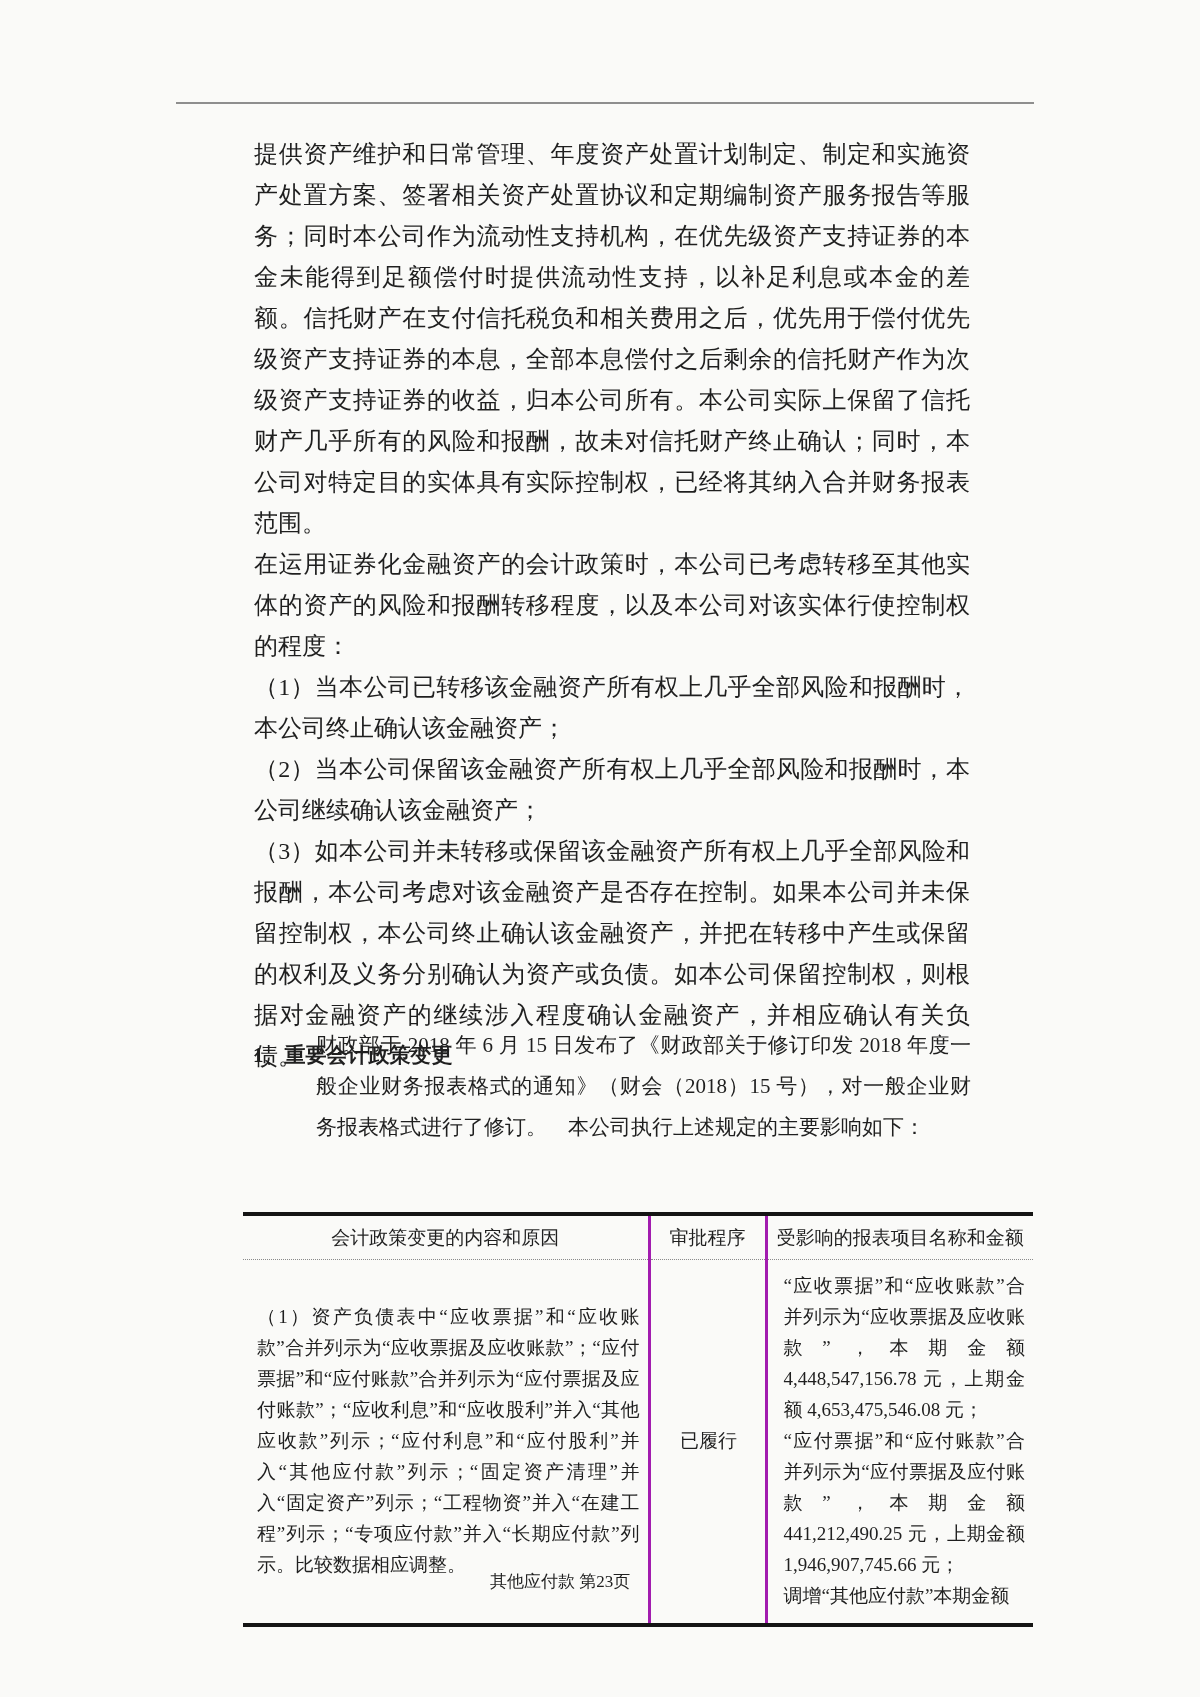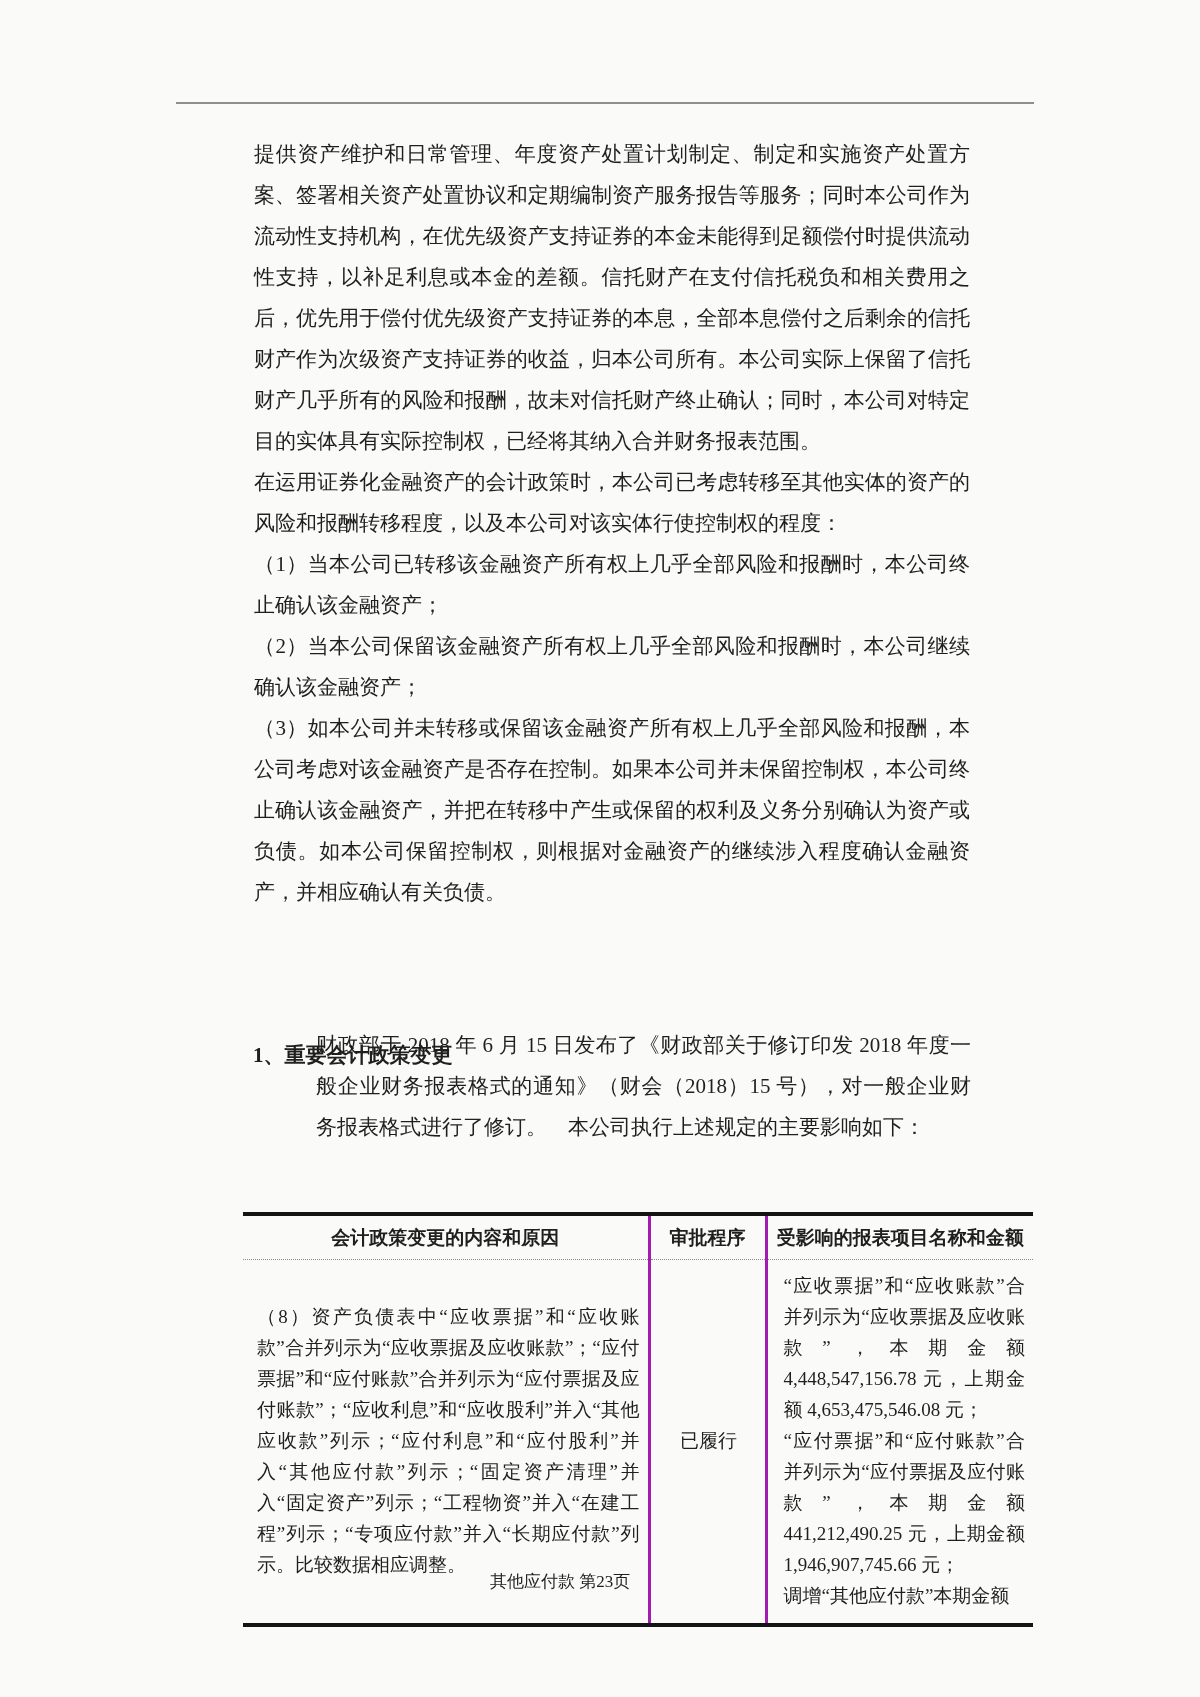--- a/index.html
+++ b/index.html
@@ -13,21 +13,21 @@
     overflow:hidden;
   }
   .header-rule{
     position:absolute;top:94px;left:176px;width:858px;height:2px;
     background:#8e8e8e;border:none;
   }
   .body-text{
     position:absolute;top:134px;left:254px;width:716px;
   }
   .body-text p{
-    margin:0;font-size:21px;line-height:41px;
+    margin:0;font-size:24px;line-height:41px;
     text-align:justify;
   }
   .section-heading{
     position:absolute;top:993px;left:176px;
     font-size:22px;font-weight:bold;white-space:nowrap;
   }
   .section-heading .num{margin-right:8px;}
   .subsection-heading{
     position:absolute;top:1041px;left:253px;
     font-size:21px;font-weight:bold;white-space:nowrap;
@@ -39,21 +39,21 @@
   }
   .policy-table{
     position:absolute;top:1212px;left:243px;width:790px;
     border-collapse:collapse;table-layout:fixed;
     font-size:19px;
   }
   .policy-table col.c1{width:406px;}
   .policy-table col.c2{width:117px;}
   .policy-table col.c3{width:267px;}
   .policy-table thead th{
-    font-weight:bold;text-align:center;vertical-align:middle;
+    font-weight:normal;text-align:center;vertical-align:middle;
     padding:9px 4px 8px 4px;
     border-bottom:1px dotted #8a8a8a;
   }
   .policy-table{border-top:4px solid #141414;border-bottom:4px solid #141414;}
   .policy-table td,.policy-table th{background:transparent;}
   .policy-table .vline-l{border-left:3px solid #a21caf;}
   .policy-table tbody td{
     vertical-align:middle;
     padding:10px 8px 12px 10px;
     line-height:31px;
@@ -96,21 +96,21 @@
       </colgroup>
     <thead>
       <tr>
         <th>会计政策变更的内容和原因</th>
         <th class="vline-l">审批程序</th>
         <th class="vline-l">受影响的报表项目名称和金额</th>
       </tr>
     </thead>
     <tbody>
       <tr>
-        <td class="cell-change">（8）资产负债表中“应收票据”和“应收账款”合并列示为“应收票据及应收账款”；“应付票据”和“应付账款”合并列示为“应付票据及应付账款”；“应收利息”和“应收股利”并入“其他应收款”列示；“应付利息”和“应付股利”并入“其他应付款”列示；“固定资产清理”并入“固定资产”列示；“工程物资”并入“在建工程”列示；“专项应付款”并入“长期应付款”列示。比较数据相应调整。</td>
+        <td class="cell-change">（1）资产负债表中“应收票据”和“应收账款”合并列示为“应收票据及应收账款”；“应付票据”和“应付账款”合并列示为“应付票据及应付账款”；“应收利息”和“应收股利”并入“其他应收款”列示；“应付利息”和“应付股利”并入“其他应付款”列示；“固定资产清理”并入“固定资产”列示；“工程物资”并入“在建工程”列示；“专项应付款”并入“长期应付款”列示。比较数据相应调整。</td>
         <td class="cell-approval vline-l">已履行</td>
         <td class="cell-impact vline-l">“应收票据”和“应收账款”合并列示为“应收票据及应收账款”，本期金额 4,448,547,156.78 元，上期金额 4,653,475,546.08 元；
 “应付票据”和“应付账款”合并列示为“应付票据及应付账款”，本期金额 441,212,490.25 元，上期金额 1,946,907,745.66 元；
 调增“其他应付款”本期金额</td>
       </tr>
     </tbody>
   </table>
 
   <div class="page-footer">其他应付款 第23页</div>
 

